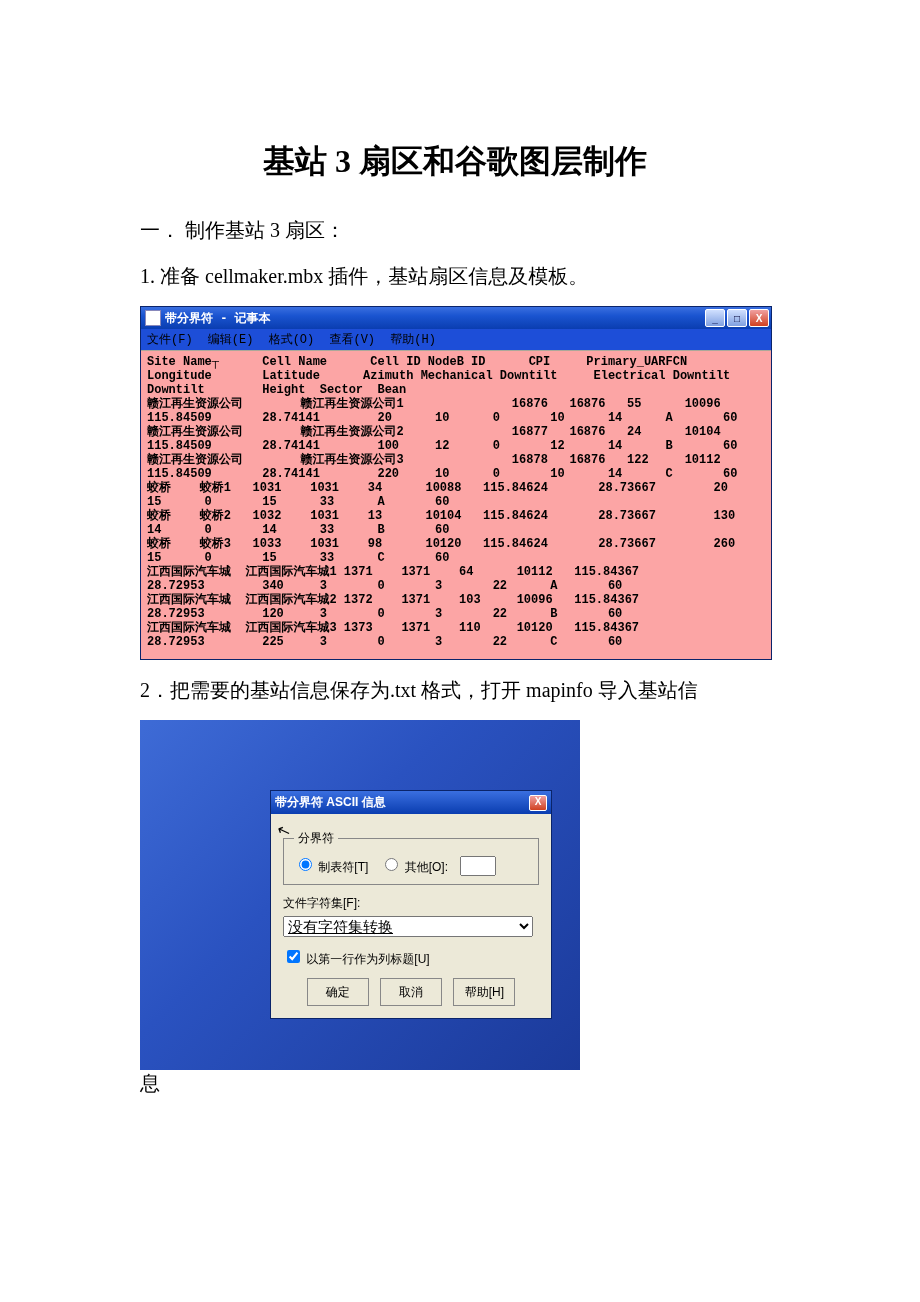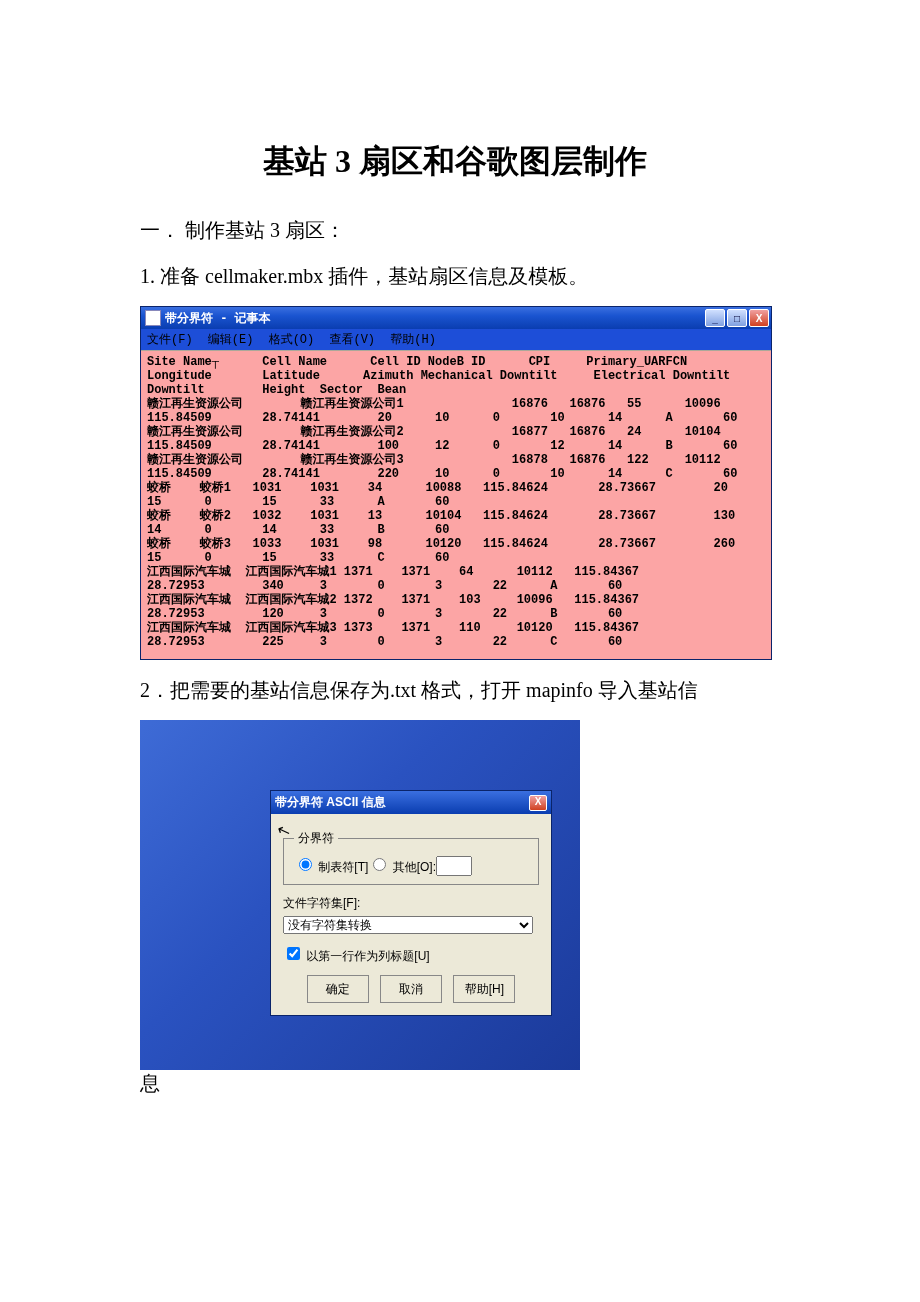--- a/index.html
+++ b/index.html
@@ -26,24 +26,24 @@
 
   
   .dlg { position:absolute; left:130px; top:70px; width:280px; background:#ece9d8; border:1px solid #0a246a; font-family:"SimSun",Arial; }
   .dlg .dlg-title { background:linear-gradient(#3a6fe0,#0a3db0); color:#fff; font-size:12px; font-weight:bold; padding:3px 4px; display:flex; align-items:center; }
   .dlg .dlg-title .spacer{flex:1;}
   .dlg .dlg-close { width:16px; height:14px; background:linear-gradient(#f0a0a0,#d04020); color:#fff; border:1px solid #fff; border-radius:2px; font-size:10px; text-align:center; line-height:12px; font-family:Arial; }
   .dlg-body { padding:10px 12px 12px 12px; font-size:12px; }
   .cursor { position:absolute; left:6px; top:30px; font-size:16px; color:#000; transform:rotate(-20deg); }
   fieldset.grp { border:1px solid #888; padding:8px 10px; margin:6px 0 10px 0; }
   fieldset.grp legend { font-size:12px; padding:0 4px; }
-  .radio-row { display:flex; align-items:center; gap:0; }
+  .radio-row { display:flex; align-items:center; gap:12px; }
   .radio-row input[type=text]{ width:28px; height:14px; font-size:11px; }
   .lbl { margin:10px 0 4px 0; display:block; }
-  select.combo { width:250px; font-size:12px; }
+  select.combo { width:250px; font-size:15px;text-decoration:underline; }
   .chkrow { margin:10px 0; }
   .btnrow { text-align:center; margin-top:8px; }
   .btnrow button { width:62px; height:28px; margin:0 4px; font-size:12px; background:#ece9d8; border:1px solid #888; }
 </style>
 </head>
 <body>
 
 <div class="page">
   <h1 class="title">基站 3 扇区和谷歌图层制作</h1>
   <div class="para">一．  制作基站 3 扇区：</div>

